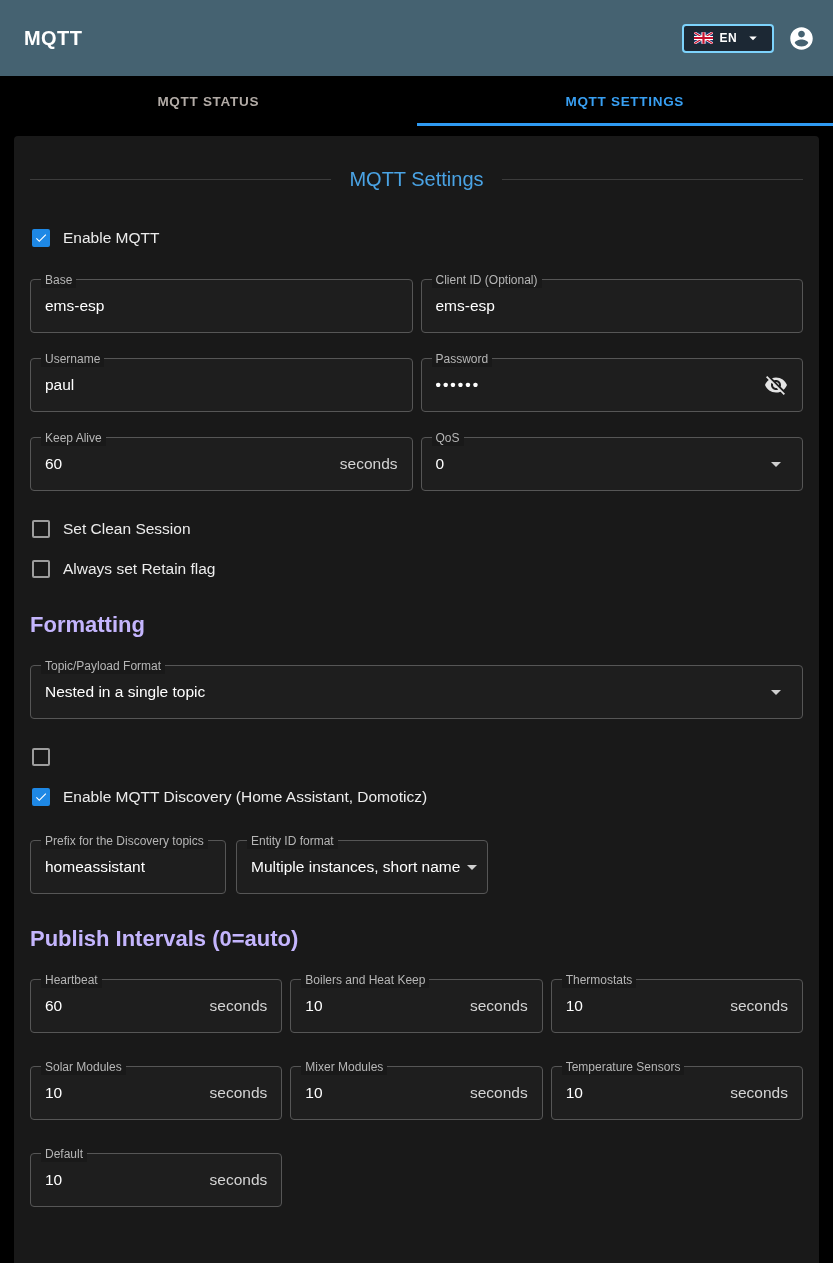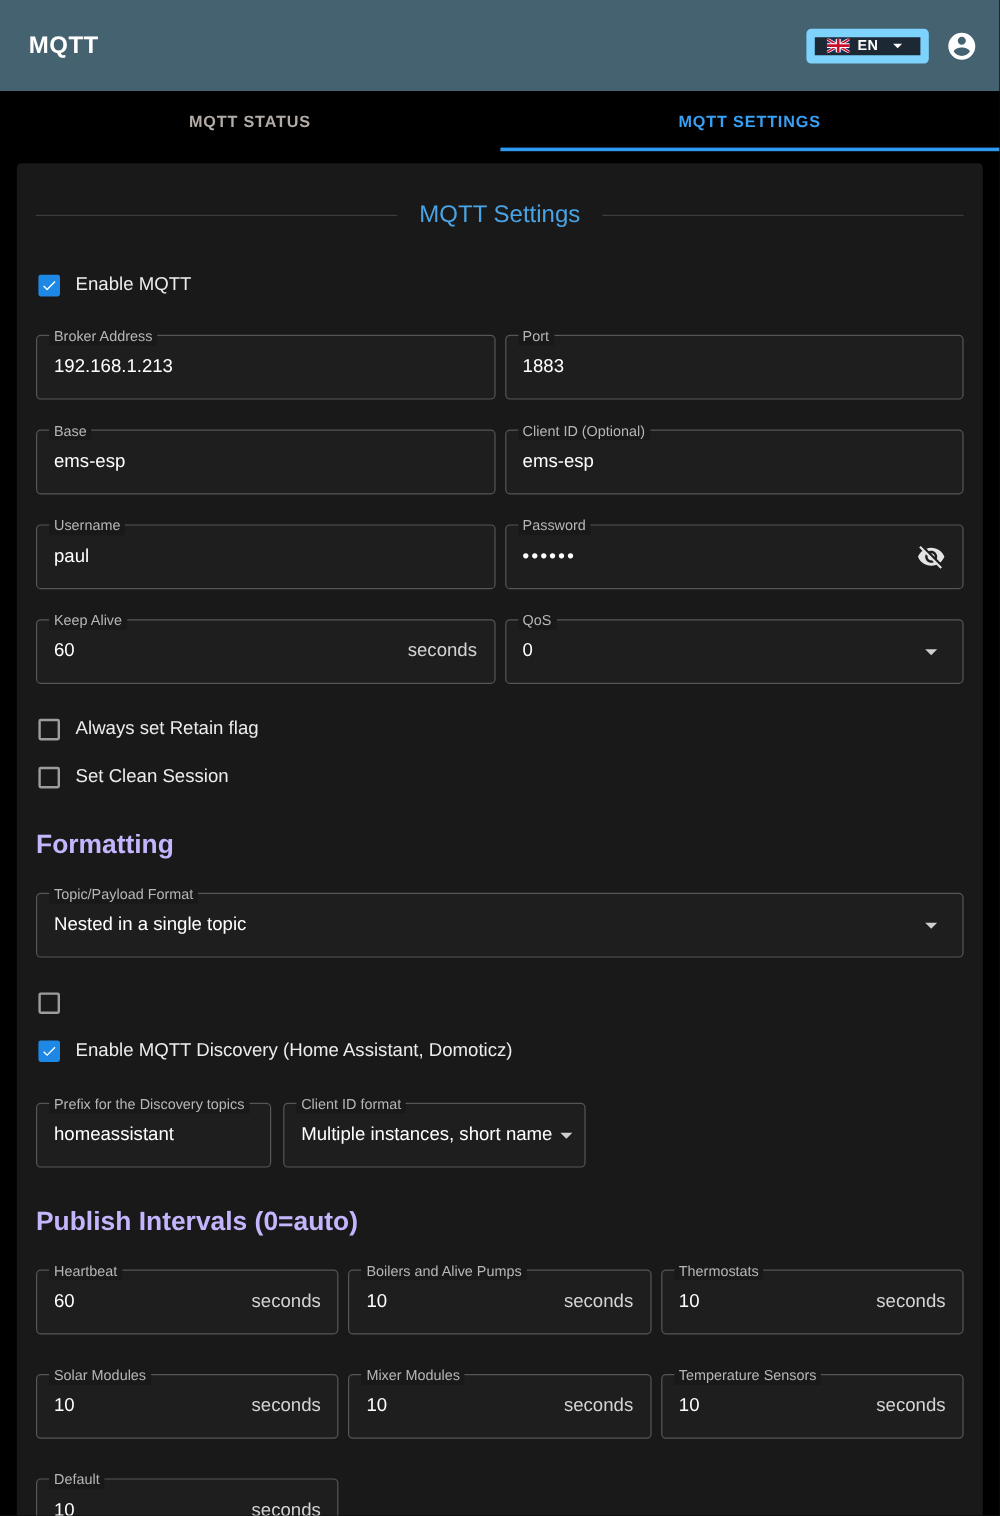--- a/index.html
+++ b/index.html
@@ -9,21 +9,21 @@
     font-family: "Liberation Sans", sans-serif;
     color: #ececec;
     overflow: hidden;
   }
 
   
   .appbar { height: 76px; background: #456271; display: flex; align-items: center; padding: 0 18px 0 24px; }
   .appbar-title { font-size: 20px; font-weight: 700; color: #fff; letter-spacing: .4px; }
   .appbar-right { margin-left: auto; display: flex; align-items: center; gap: 14px; }
   .lang-btn { display: flex; align-items: center; gap: 7px; height: 29px; padding: 0 10px;
-              background: #1c2834; border: 7px solid #7dd3fc; border-radius: 4px; cursor: pointer; }
+              background: #1c2834; border: 2px solid #7dd3fc; border-radius: 4px; cursor: pointer; }
   .lang-btn .flag svg { width: 19px; height: 12px; display: block; border-radius: 1px; }
   .lang-label { font-size: 12px; font-weight: 600; color: #fff; letter-spacing: .4px; }
   .lang-caret svg { width: 18px; height: 18px; display: block; }
   .account svg { width: 27px; height: 27px; display: block; }
 
   
   .tabs { display: flex; height: 50px; background: #000; }
   .tab { flex: 1; display: flex; align-items: center; justify-content: center;
          font-size: 13.5px; font-weight: 600; letter-spacing: .7px; color: #b2aba6;
          position: relative; cursor: pointer; }
@@ -120,30 +120,20 @@
 
   <div class="check-row" style="margin-bottom:28px;">
     <span class="checkbox checked">
       <svg viewBox="0 0 24 24">
           <path d="M9 16.2 4.8 12l-1.4 1.4L9 19 21 7l-1.4-1.4z" fill="#fff"></path>
         </svg>
     </span>
     <span class="check-label">Enable MQTT</span>
   </div>
 
-  <div class="row2">
-    <div class="field">
-      <span class="flabel">Broker Address</span>
-      <span class="fvalue">192.168.1.213</span>
-    </div>
-    <div class="field">
-      <span class="flabel">Port</span>
-      <span class="fvalue">1883</span>
-    </div>
-  </div>
 
   <div class="row2">
     <div class="field">
       <span class="flabel">Base</span>
       <span class="fvalue">ems-esp</span>
     </div>
     <div class="field">
       <span class="flabel">Client ID (Optional)</span>
       <span class="fvalue">ems-esp</span>
     </div>
@@ -175,28 +165,28 @@
       <span class="flabel">QoS</span>
       <span class="fvalue">0</span>
       <span class="farrow">
         <svg viewBox="0 0 24 24">
             <path d="M7 10l5 5 5-5z" fill="#cfcfcf"></path>
           </svg>
       </span>
     </div>
   </div>
 
+  <div class="check-row cr-after-fields">
+    <span class="checkbox"></span>
+    <span class="check-label">Set Clean Session</span>
+  </div>
+
   <div class="check-row">
     <span class="checkbox"></span>
     <span class="check-label">Always set Retain flag</span>
-  </div>
-
-  <div class="check-row cr-after-fields">
-    <span class="checkbox"></span>
-    <span class="check-label">Set Clean Session</span>
   </div>
 
   <div class="section-heading sh-formatting">Formatting</div>
 
   <div class="row1">
     <div class="field select">
       <span class="flabel">Topic/Payload Format</span>
       <span class="fvalue">Nested in a single topic</span>
       <span class="farrow">
         <svg viewBox="0 0 24 24">
@@ -218,40 +208,40 @@
     </span>
     <span class="check-label">Enable MQTT Discovery (Home Assistant, Domoticz)</span>
   </div>
 
   <div class="row-disc">
     <div class="field field-prefix">
       <span class="flabel">Prefix for the Discovery topics</span>
       <span class="fvalue">homeassistant</span>
     </div>
     <div class="field field-entity select">
-      <span class="flabel">Client ID format</span>
+      <span class="flabel">Entity ID format</span>
       <span class="fvalue">Multiple instances, short name</span>
       <span class="farrow">
         <svg viewBox="0 0 24 24">
             <path d="M7 10l5 5 5-5z" fill="#cfcfcf"></path>
           </svg>
       </span>
     </div>
   </div>
 
   <div class="section-heading sh-intervals">Publish Intervals (0=auto)</div>
 
   <div class="row3">
     <div class="field">
       <span class="flabel">Heartbeat</span>
       <span class="fvalue">60</span>
       <span class="fsuffix">seconds</span>
     </div>
     <div class="field">
-      <span class="flabel">Boilers and Alive Pumps</span>
+      <span class="flabel">Boilers and Heat Keep</span>
       <span class="fvalue">10</span>
       <span class="fsuffix">seconds</span>
     </div>
     <div class="field">
       <span class="flabel">Thermostats</span>
       <span class="fvalue">10</span>
       <span class="fsuffix">seconds</span>
     </div>
   </div>
 

